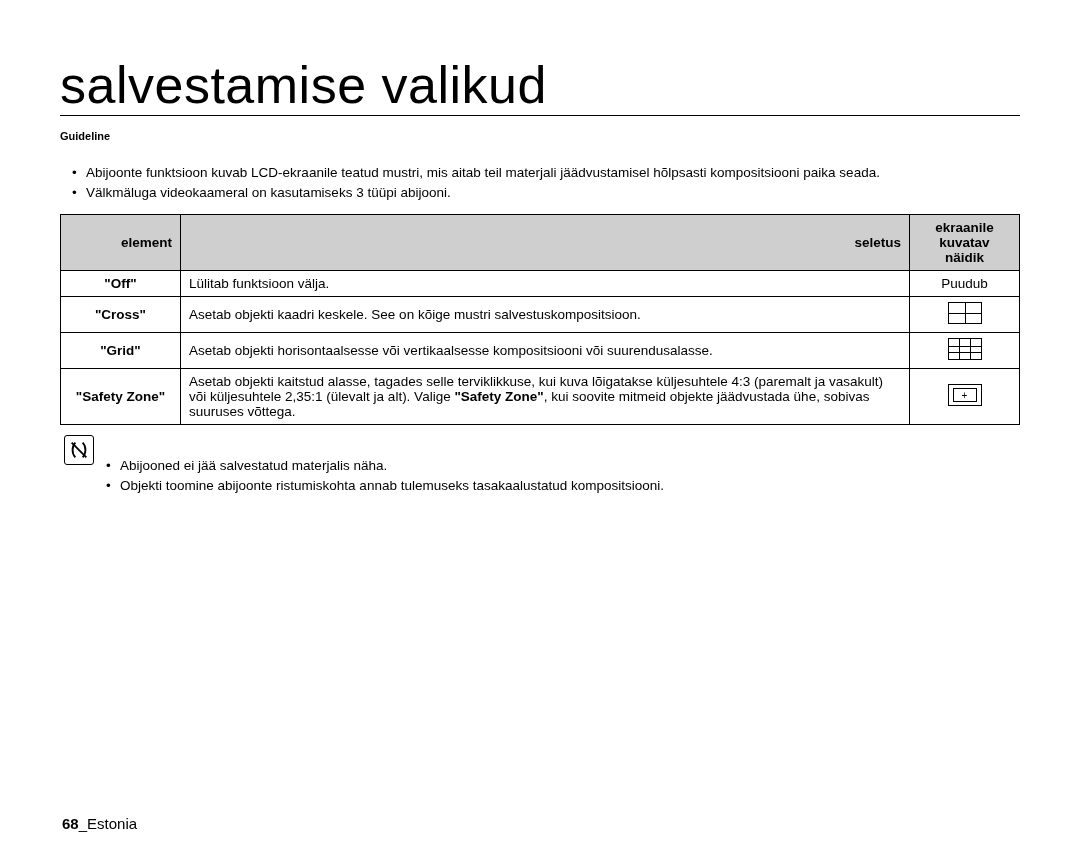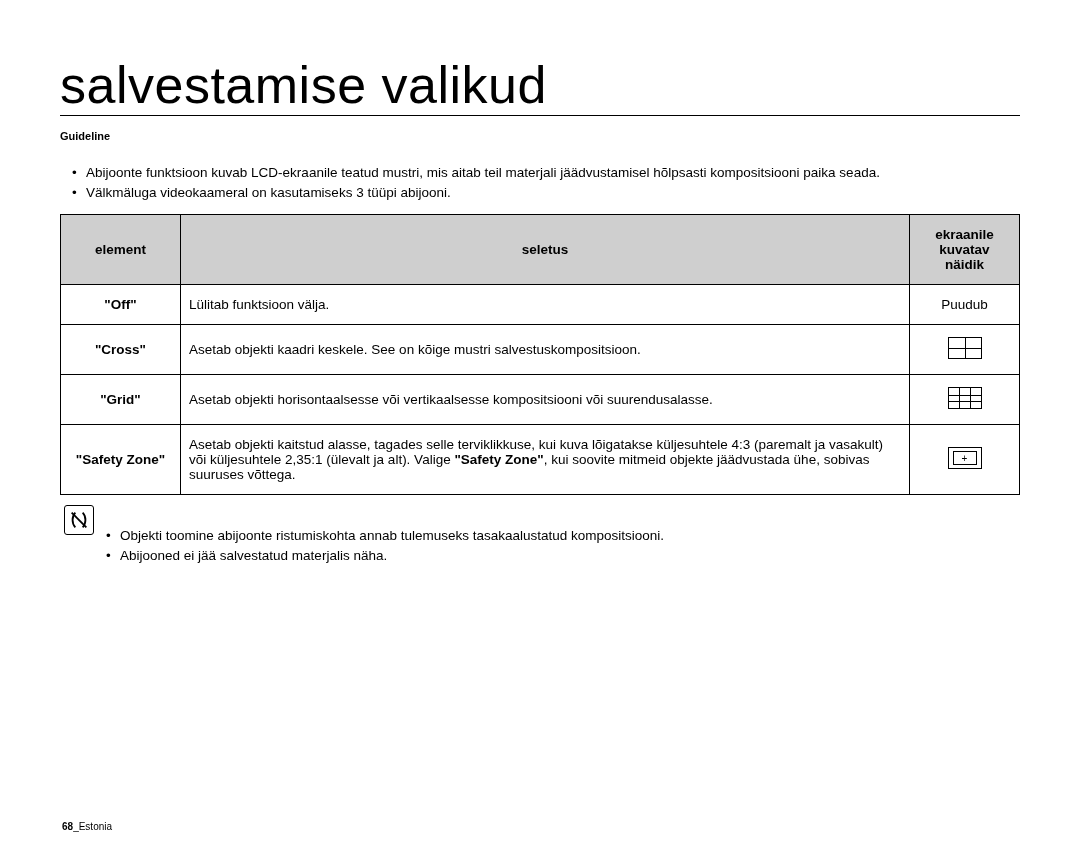--- a/index.html
+++ b/index.html
@@ -41,27 +41,27 @@
     top: 0;
   }
   table.opt {
     width: 100%;
     border-collapse: collapse;
     margin-top: 12px;
     font-size: 13.5px;
   }
   table.opt th, table.opt td {
     border: 1px solid #000;
-    padding: 12px 8px;
+    padding: 5px 8px;
     vertical-align: middle;
   }
   table.opt th {
     background: #cfcfcf;
     font-weight: 700;
-    text-align: center;
+    text-align: right;
   }
   table.opt .key { font-weight: 700; text-align: center; white-space: nowrap; }
   table.opt .icon-cell { text-align: center; width: 110px; }
   table.opt .col-key { width: 120px; }
   table.opt .col-desc { }
   
   .glyph {
     display: inline-block;
     width: 34px; height: 22px;
     border: 1.2px solid #000;
@@ -75,21 +75,21 @@
   .glyph-grid .h1 { position:absolute; top:33%; left:0; right:0; height:1.2px; background:#000; }
   .glyph-grid .h2 { position:absolute; top:66%; left:0; right:0; height:1.2px; background:#000; }
   .glyph-safe .inner { position:absolute; top:3px; left:4px; right:4px; bottom:3px; border:1.2px solid #000; display:flex; align-items:center; justify-content:center; font-size:10px; }
   .noteblock { display:flex; align-items:flex-start; gap:12px; margin-top:10px; }
   .note-icon {
     width:30px; height:30px; border:1.5px solid #000; border-radius:3px;
     display:flex; align-items:center; justify-content:center; flex:0 0 auto;
     margin-left: 4px;
   }
   .note-icon svg { width:22px; height:22px; }
-  .footer { position:absolute; left:62px; bottom:36px; font-size:10px; }
+  .footer { position:absolute; left:62px; bottom:36px; font-size:15px; }
   .footer .num { font-weight:700; }
 </style>
 </head>
 <body>
 
 <h1 class="page-title">salvestamise valikud</h1>
 
 <h2 class="section-heading">Guideline</h2>
 
 <ul class="plain">
@@ -139,20 +139,20 @@
 
 <div class="noteblock">
   <div class="note-icon">
     <svg viewBox="0 0 24 24" fill="none" stroke="#000" stroke-width="2">
       <path d="M4 4 L20 20"></path>
       <path d="M8 4 C4 8 4 16 8 20"></path>
       <path d="M16 4 C20 8 20 16 16 20"></path>
     </svg>
   </div>
   <ul class="plain" style="padding-left:0;">
+    <li>Abijooned ei jää salvestatud materjalis näha.</li>
     <li>Objekti toomine abijoonte ristumiskohta annab tulemuseks tasakaalustatud kompositsiooni.</li>
-    <li>Abijooned ei jää salvestatud materjalis näha.</li>
   </ul>
 </div>
 
 <div class="footer">
   <span class="num">68</span><span>_Estonia</span>
 </div>
 
 </body></html>

